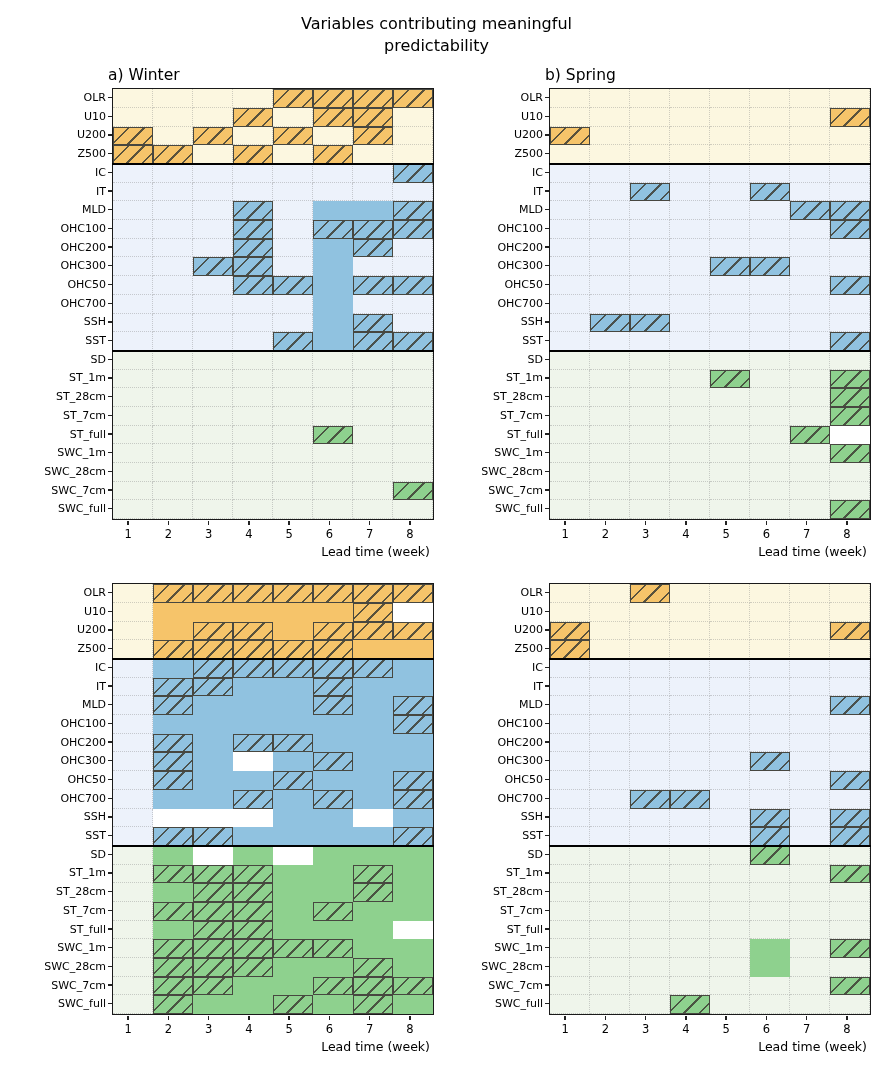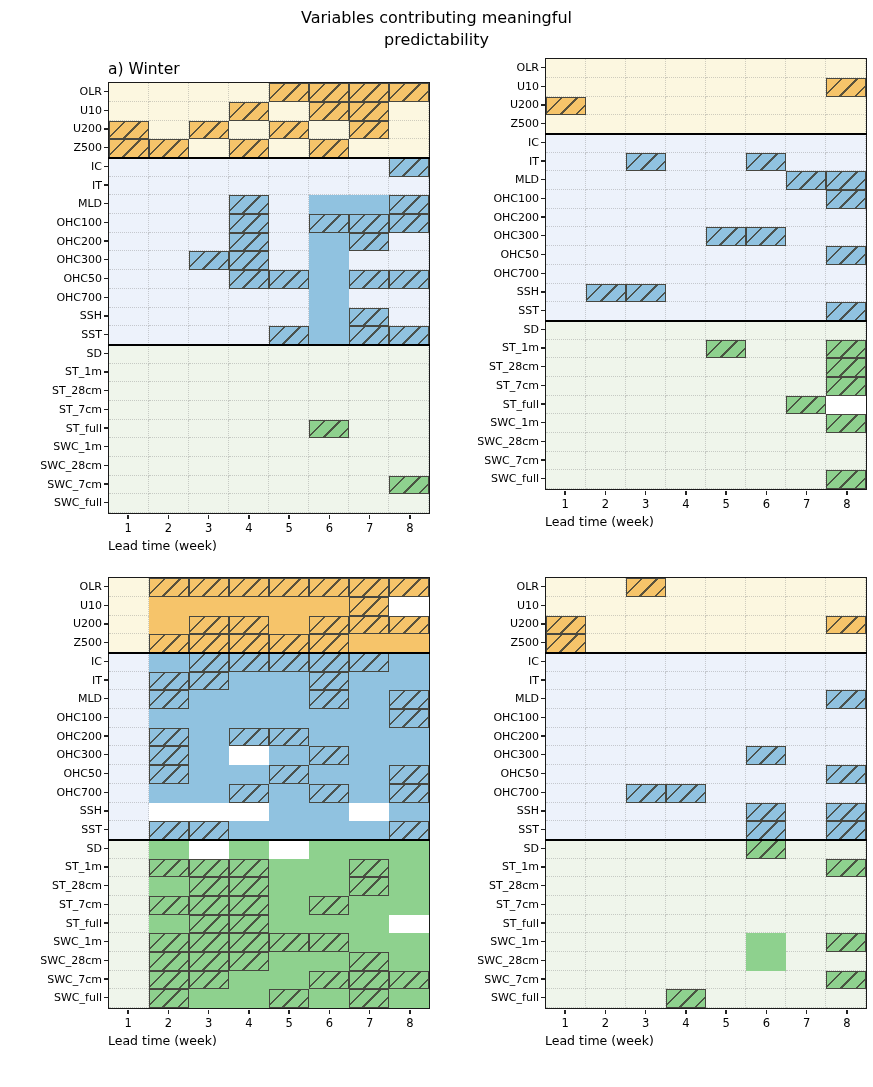--- a/index.html
+++ b/index.html
@@ -1,43 +1,43 @@
 <!DOCTYPE html>
 <html><head>
 <meta charset="utf-8">
 <style>
   html,body{margin:0;padding:0;background:#ffffff;}
   body{width:873px;height:1087px;font-family:"DejaVu Sans",sans-serif;color:#000;overflow:hidden;}
   .fig{position:relative;width:873px;height:1087px;}
-  .fig-title{white-space:pre-line;text-align:center;font-size:16px;line-height:1.35;padding-top:7px;}
+  .fig-title{white-space:pre-line;text-align:center;font-size:16px;line-height:1.35;padding-top:13px;}
   .panels{display:grid;grid-template-columns:437px 436px;row-gap:24px;margin-top:8px;}
   .panel{display:flex;flex-direction:column;}
   .panel-title{margin-left:108px;font-size:15.5px;height:24px;line-height:22px;}
   .panel-body{display:flex;}
-  .ylabels{width:84px;height:430px;display:grid;grid-template-rows:repeat(23,1fr);margin-left:24px;}
+  .ylabels{width:112px;height:430px;display:grid;grid-template-rows:repeat(23,1fr);}
   .ylabel{display:flex;align-items:center;justify-content:flex-end;font-size:11px;line-height:1;}
   .ylabel i{display:block;width:4px;height:1.3px;background:#222;margin-left:2px;}
   .plot{width:320px;height:430px;display:grid;grid-template-columns:repeat(8,1fr);grid-template-rows:repeat(23,1fr);position:relative;border:1.4px solid #1a1a1a;box-sizing:content-box;background:#fff;}
   .c{box-sizing:border-box;border-right:1px dotted rgba(125,125,125,.35);border-bottom:1px dotted rgba(125,125,125,.35);}
   .g0{background-color:#fcf7e0;}
   .g1{background-color:#edf2fb;}
   .g2{background-color:#eff5eb;}
   .c.s,.c.w,.c.h{border-right:none;border-bottom:none;}
   .g0.s,.g0.h{background-color:#f6c46a;}
   .g1.s,.g1.h{background-color:#90c2e0;}
   .g2.s,.g2.h{background-color:#8ed18e;}
   .c.w{background-color:#ffffff;}
   .c.h{border:1.7px solid #474740;background-image:repeating-linear-gradient(135deg,rgba(62,62,52,0) 0 9.5px,rgba(62,62,52,.85) 9.5px 11px);}
   .hdiv{position:absolute;left:-1px;right:-1px;height:2.6px;background:#000;z-index:3;}
   .hdiv.d1{top:calc(4 / 23 * 100% - 1.3px);}
   .hdiv.d2{top:calc(14 / 23 * 100% - 1.3px);}
   .xaxis{margin-left:108px;width:322px;display:flex;margin-top:1px;}
   .xtick{flex:1;text-align:center;font-size:11.5px;}
   .xtick i{display:block;width:1.3px;height:4px;background:#222;margin:0 auto 2px auto;}
-  .xlabel{margin-left:108px;width:322px;text-align:left;font-size:12.5px;margin-top:3px;}
+  .xlabel{margin-left:108px;width:322px;text-align:right;font-size:12.5px;margin-top:3px;}
 </style>
 </head>
 <body>
 
 <div class="fig">
   <div class="fig-title">Variables contributing meaningful
 predictability</div>
   <div class="panels" id="panels">
       <div class="panel">
         <div class="panel-title">a) Winter</div>
@@ -331,20 +331,21 @@
           <div class="xtick"><i></i><span>3</span></div>
           <div class="xtick"><i></i><span>4</span></div>
           <div class="xtick"><i></i><span>5</span></div>
           <div class="xtick"><i></i><span>6</span></div>
           <div class="xtick"><i></i><span>7</span></div>
           <div class="xtick"><i></i><span>8</span></div>
         </div>
         <div class="xlabel">Lead time (week)</div>
       </div>
       <div class="panel">
+        <div class="panel-title">b) Spring</div>
         <div class="panel-body">
           <div class="ylabels">
             <div class="ylabel">
               <span>OLR</span>
               <i></i>
             </div>
             <div class="ylabel">
               <span>U10</span>
               <i></i>
             </div>

